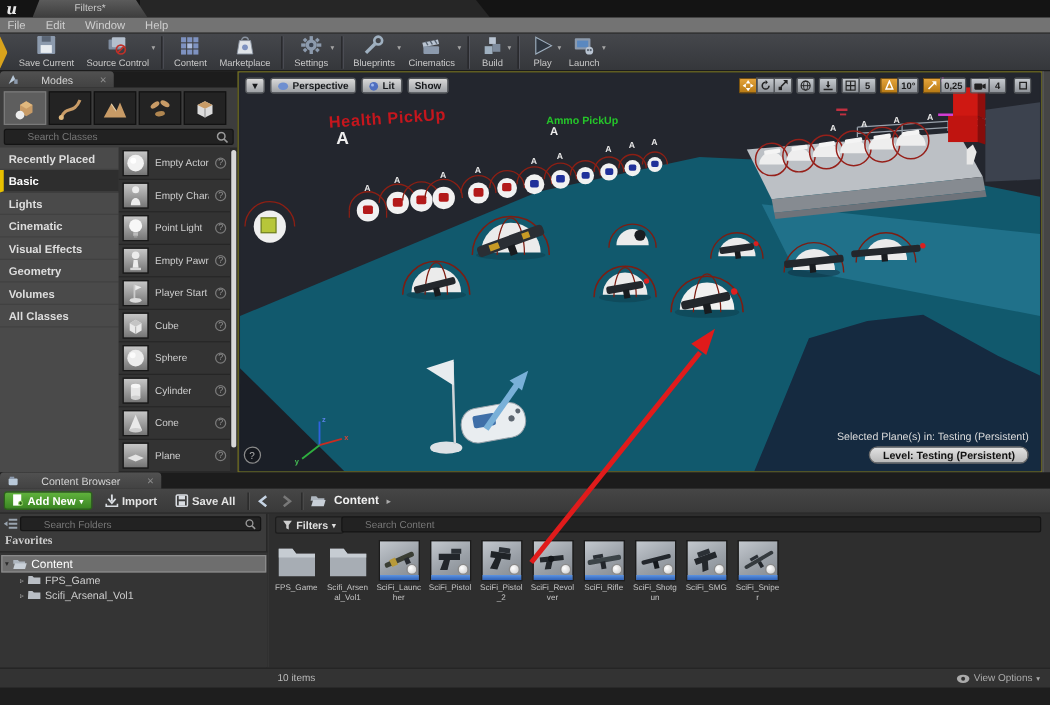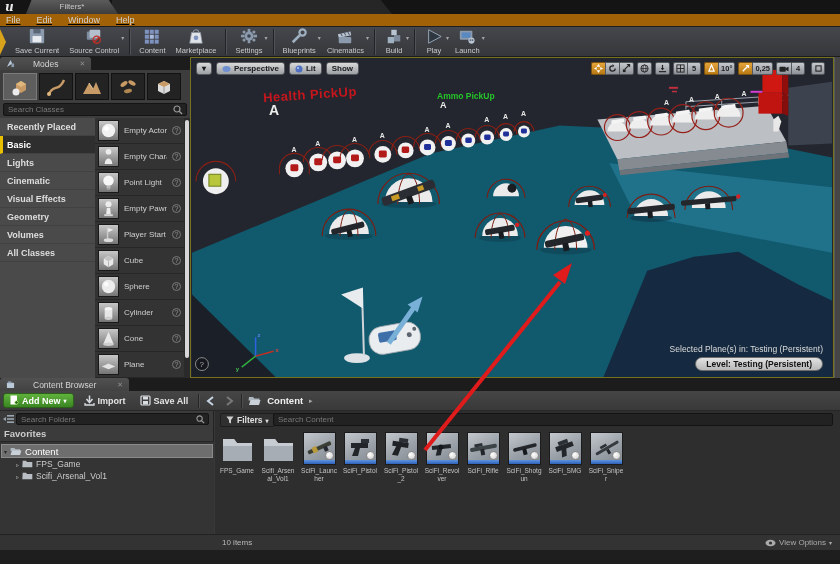--- a/index.html
+++ b/index.html
@@ -4,40 +4,40 @@
 <style>
   html,body{margin:0;padding:0;background:#101010;}
   *{box-sizing:border-box;font-family:"Liberation Sans",sans-serif;}
   .app{position:relative;width:840px;height:564px;background:#1b1b1b;overflow:hidden;}
 
   
   .titlebar{position:absolute;left:0;top:0;width:840px;height:14px;background:#141414;}
   .ue-logo{position:absolute;left:5px;top:0px;color:#e9e9e9;font:italic bold 12px "DejaVu Serif",serif;}
   .title-strip{position:absolute;left:112px;top:0;width:280px;height:14px;background:#262626;clip-path:polygon(0 0,96% 0,100% 100%,0 100%);}
   .title-tab{position:absolute;left:26px;top:0;width:92px;height:14px;background:linear-gradient(#5b5b5b,#3d3d3d);clip-path:polygon(6% 0,90% 0,100% 100%,0 100%);color:#c9c9c9;font-size:8px;line-height:14px;text-align:center;}
-  .menubar{position:absolute;left:0;top:14px;width:840px;height:13px;background:#a16207;border-bottom:1px solid #1e1e1e;display:flex;gap:16px;padding-left:6px;align-items:center;text-decoration:underline;}
+  .menubar{position:absolute;left:0;top:14px;width:840px;height:13px;background:#737373;border-bottom:1px solid #1e1e1e;display:flex;gap:16px;padding-left:6px;align-items:center;}
   .menubar span{font-size:9px;color:#cfcfcf;}
 
   
   .toolbar{position:absolute;left:0;top:27px;width:840px;height:30px;background:linear-gradient(#45474c,#35373b);border-bottom:1px solid #1c1c1c;display:flex;align-items:center;padding-left:10px;}
   .yellow-fold{position:absolute;left:0;top:29px;width:6px;height:26px;background:#d9a31c;clip-path:polygon(0 0,100% 50%,0 100%);}
   .tb-btn{display:flex;flex-direction:column;align-items:center;justify-content:flex-end;gap:1px;padding:1px 5px;color:#c9c9c9;font-size:7.5px;}
   .tb-dd{color:#a5a5a5;font-size:6px;align-self:center;margin:0 1px 8px -3px;}
   .tb-sep{width:1px;height:26px;background:#232326;box-shadow:1px 0 0 #50525a;margin:0 4px;}
 
   
   .modes{position:absolute;left:0;top:57px;width:190px;height:321px;background:#3d3d3d;}
   .panel-tabrow{position:absolute;left:0;top:0;width:100%;height:13px;background:#1c1c1c;}
   .panel-tab{position:absolute;left:0;top:0;height:13px;background:linear-gradient(#515151,#424242);border-radius:3px 3px 0 0;display:flex;align-items:center;gap:18px;padding:0 6px;color:#d4d4d4;font-size:8.5px;}
   .tab-x{color:#8d8d8d;font-size:7px;margin-left:3px;}
   .mode-tools{position:absolute;left:3px;top:16px;display:flex;gap:2px;}
   .mode-tool{width:34px;height:27px;background:#232323;border:1px solid #121212;display:flex;align-items:center;justify-content:center;}
   .mode-tool.active{background:#5e5e5e;border-color:#7a7a7a;}
   .searchbox{position:absolute;display:flex;align-items:center;background:#222;border:1px solid #141414;border-radius:2px;}
-  .searchbox input{flex:1;background:transparent;border:none;outline:none;color:#bbb;font-size:8px;padding:0 4px;min-width:0;}
+  .searchbox input{flex:1;background:transparent;border:none;outline:none;color:#bbb;font-size:8px;padding:0 18px;min-width:0;}
   .searchbox input::placeholder{color:#787878;}
   .modes-body{position:absolute;left:0;top:61px;width:190px;height:260px;display:flex;}
   .cats{width:95px;background:#4a4a4a;}
   .cat-row{height:18px;line-height:18px;padding-left:7px;font-size:9px;font-weight:bold;color:#dedede;border-bottom:1px solid #414141;}
   .cat-row.active{background:#2e2e2e;color:#fff;border-left:3px solid #e8c000;padding-left:4px;}
   .items{width:89px;background:#303030;overflow:hidden;}
   .item-row{display:flex;align-items:center;gap:5px;height:26px;padding:0 3px;border-bottom:1px solid #262626;background:#333;}
   .thumb{width:21px;height:21px;flex:0 0 21px;background:linear-gradient(180deg,#c7c7c7,#757575);border:1px solid #191919;}
   .item-label{font-size:8px;color:#cfcfcf;white-space:nowrap;overflow:hidden;}
   .qmark{margin-left:auto;width:9px;height:9px;flex:0 0 9px;border:1px solid #7a7a7a;border-radius:50%;color:#969696;font-size:7px;line-height:8px;text-align:center;}
@@ -62,21 +62,21 @@
   .vp-level-pill{position:absolute;right:10px;bottom:6px;height:14px;padding:0 10px;border-radius:7px;background:linear-gradient(#e2e2e2,#b9b9b9);border:1px solid #6d6d6d;font-size:8.5px;font-weight:bold;color:#111;line-height:13px;z-index:3;}
   .right-strip{position:absolute;left:834px;top:57px;width:6px;height:321px;background:#454545;border-left:1px solid #5a5a5a;}
 
   
   .cbrowser{position:absolute;left:0;top:378px;width:840px;height:178px;background:#383838;}
   .cb-toolbar{position:absolute;left:0;top:13px;width:840px;height:20px;background:linear-gradient(#464646,#393939);border-bottom:1px solid #272727;display:flex;align-items:center;padding-left:3px;gap:6px;}
   .addnew{height:15px;background:linear-gradient(#60b23d,#3a8522);border:1px solid #2b611a;border-radius:3px;display:flex;align-items:center;gap:3px;padding:0 6px;color:#fff;font-size:9px;font-weight:bold;}
   .cb-tbtn{display:flex;align-items:center;gap:3px;color:#e4e4e4;font-size:9px;font-weight:bold;padding:0 4px;}
   .cb-sep{width:1px;height:14px;background:#262626;box-shadow:1px 0 0 #4e4e4e;}
   .cb-left{position:absolute;left:0;top:33px;width:214px;height:123px;background:#3b3b3b;border-right:1px solid #222;}
-  .fav-label{position:absolute;left:4px;top:17px;font-size:9.5px;font-weight:bold;color:#cccccc;}
+  .fav-label{position:absolute;left:4px;top:17px;font-size:9.5px;font-weight:bold;color:#cccccc;font-family:Liberation Serif, serif;}
   .tree{position:absolute;left:0;top:30px;width:214px;background:#343434;border-top:1px solid #262626;height:93px;}
   .tree-root{display:flex;align-items:center;gap:3px;height:14px;background:#6e6e6e;border:1px solid #8a8a8a;margin:2px 1px 0 1px;padding-left:2px;color:#fff;font-size:9.5px;}
   .tree-child{display:flex;align-items:center;gap:3px;height:12px;padding-left:16px;color:#cccccc;font-size:8.5px;}
   .tree-arrow{color:#b5b5b5;font-size:6px;}
   .cb-right{position:absolute;left:215px;top:33px;width:625px;height:123px;background:#2e2e2e;}
   .filters-btn{position:absolute;left:5px;top:2px;height:14px;background:#303030;border:1px solid #1d1d1d;border-radius:2px;display:flex;align-items:center;gap:3px;padding:0 5px;color:#e0e0e0;font-size:8.5px;font-weight:bold;}
   .tiles{position:absolute;left:4px;top:21px;display:flex;gap:5px;align-items:flex-start;}
   .tile{width:36px;display:flex;flex-direction:column;align-items:center;}
   .tile-label{margin-top:2px;font-size:6.5px;line-height:7.5px;color:#c4c4c4;text-align:center;word-break:break-all;}
   .thumb-asset{position:relative;width:33px;height:33px;background:linear-gradient(150deg,#c3c8ce 0%,#9aa0a7 55%,#82888f 100%);border:1px solid #1c1c1c;}

